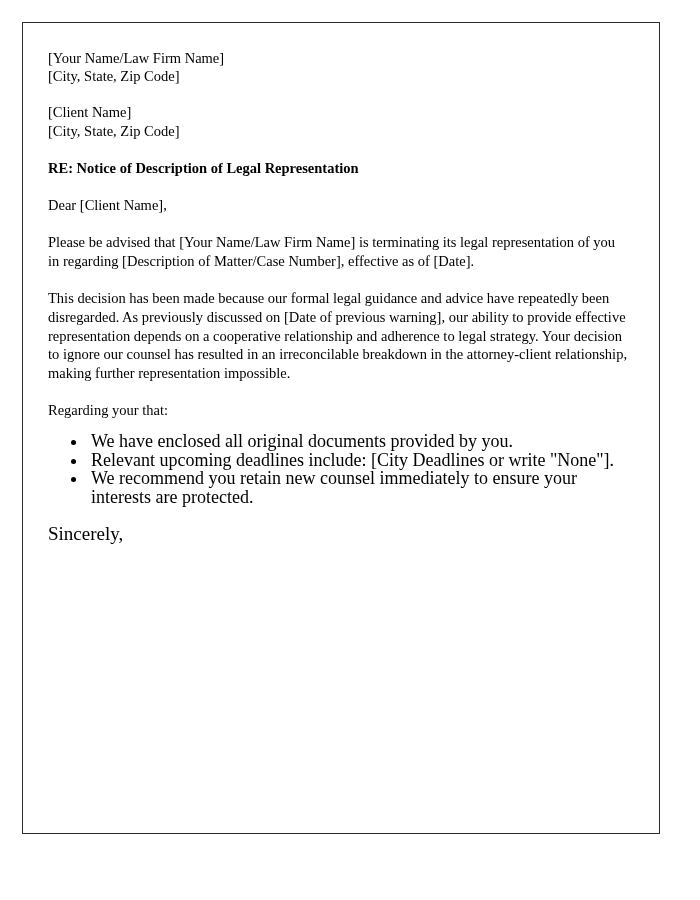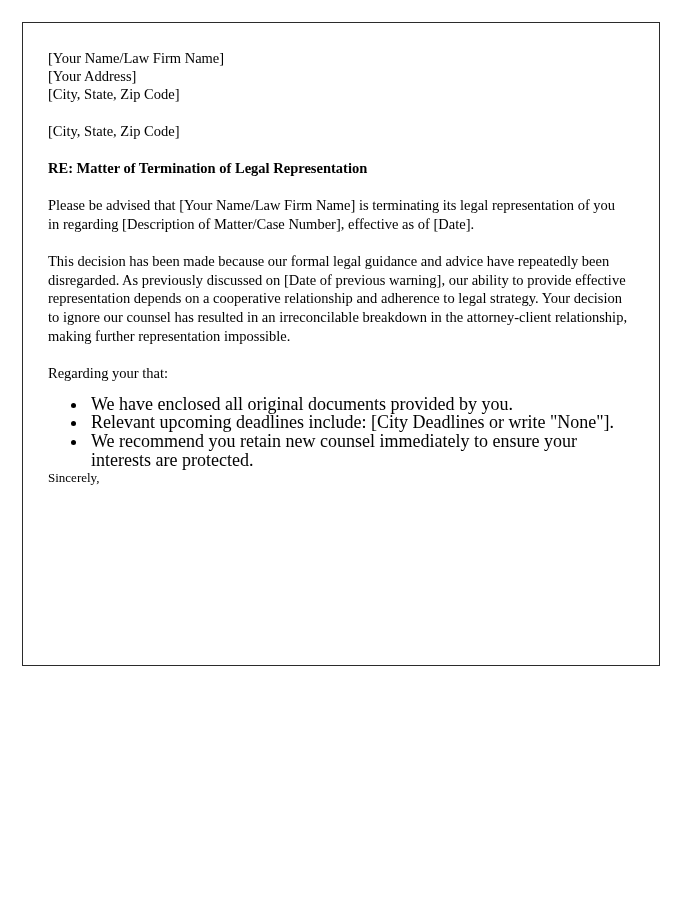--- a/index.html
+++ b/index.html
@@ -12,21 +12,21 @@
     height: 900px;
     font-family: "Liberation Serif", "DejaVu Serif", serif;
     color: #000000;
     overflow: hidden;
   }
   #page-frame {
     position: absolute;
     left: 22px;
     top: 22px;
     width: 638px;
-    height: 644px;
+    height: 812px;
     border: 1px solid #2b2b2b;
     box-sizing: border-box;
     background: #ffffff;
   }
   #letter {
     padding: 26px 30px 0 25px;
     box-sizing: border-box;
   }
   .addr-block {
     font-size: 14.5px;
@@ -60,52 +60,54 @@
     padding-left: 40px;
     list-style-type: disc;
   }
   ul.file-list li {
     font-size: 18px;
     line-height: 18.6px;
     margin: 0;
     padding-left: 3px;
   }
   .sign-off {
-    font-size: 13px;
+    font-size: 19px;
     line-height: 18.2px;
+    margin-top: 19px;
   }
   .signature-block {
     font-size: 14.5px;
     line-height: 18.2px;
     margin-top: 19px;
   }
   .sig-line {
     white-space: pre;
   }
 </style>
 </head>
 <body>
 
 <div id="page-frame">
   <div id="letter">
 
     <div class="addr-block">
       <div class="addr-line">[Your Name/Law Firm Name]</div>
-      <div class="addr-line">[Your Address]</div>
       <div class="addr-line">[City, State, Zip Code]</div>
     </div>
 
     <div class="block-gap"></div>
 
     <div class="addr-block">
+      <div class="addr-line">[Client Name]</div>
       <div class="addr-line">[City, State, Zip Code]</div>
     </div>
 
-    <div class="subject">RE: Matter of Termination of Legal Representation</div>
+    <div class="subject">RE: Notice of Description of Legal Representation</div>
 
+    <div class="salutation">Dear [Client Name],</div>
 
     <p class="para">Please be advised that [Your Name/Law Firm Name] is terminating its legal representation of you in regarding [Description of Matter/Case Number], effective as of [Date].</p>
 
     <p class="para">This decision has been made because our formal legal guidance and advice have repeatedly been disregarded. As previously discussed on [Date of previous warning], our ability to provide effective representation depends on a cooperative relationship and adherence to legal strategy. Your decision to ignore our counsel has resulted in an irreconcilable breakdown in the attorney-client relationship, making further representation impossible.</p>
 
     <p class="para">Regarding your that:</p>
 
     <ul class="file-list">
       <li>We have enclosed all original documents provided by you.</li>
       <li>Relevant upcoming deadlines include: [City Deadlines or write "None"].</li>

